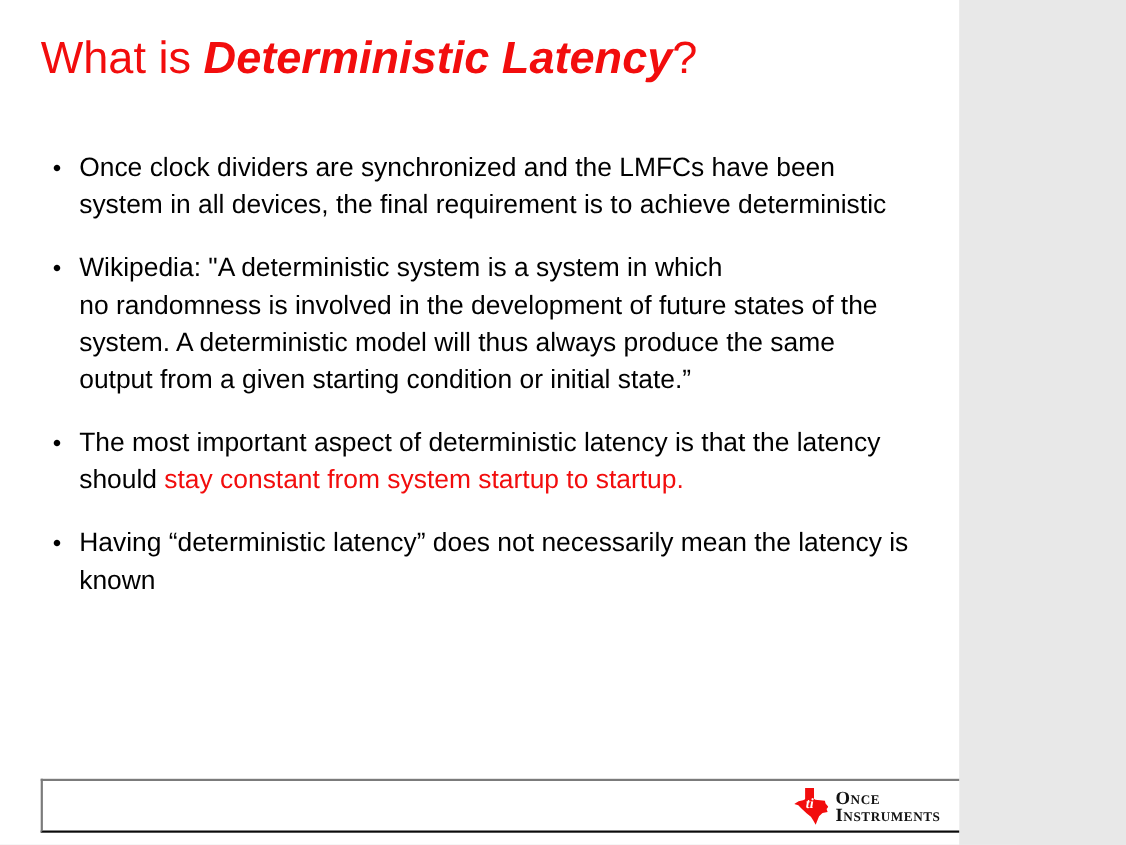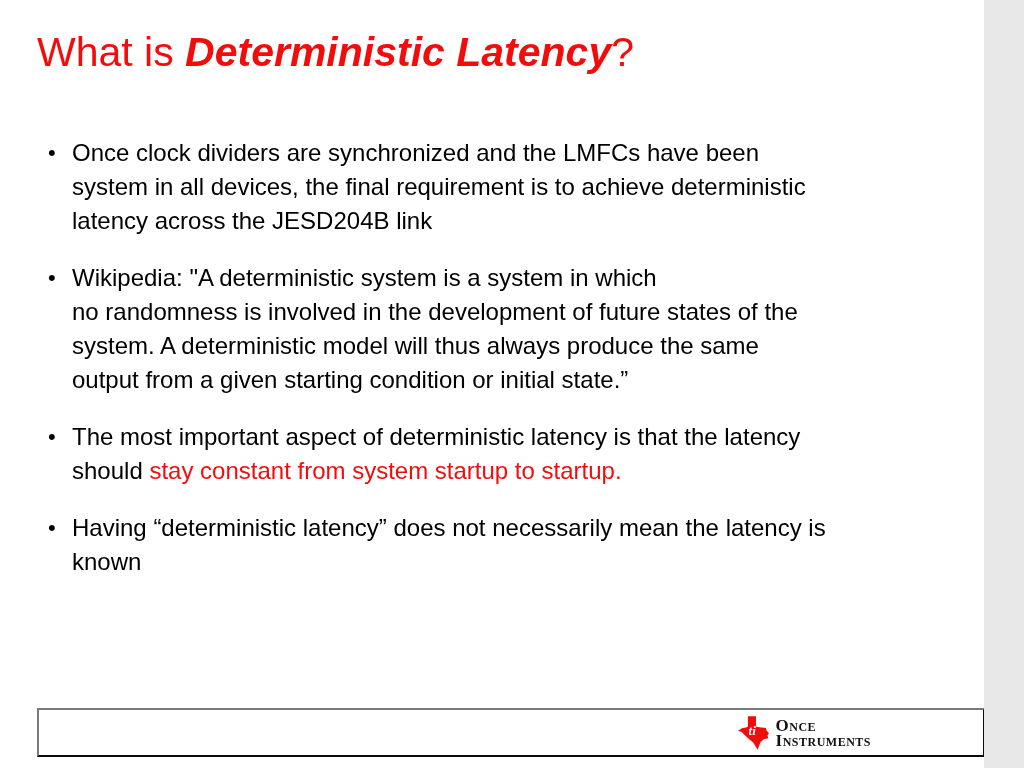--- a/index.html
+++ b/index.html
@@ -1,18 +1,18 @@
 <!DOCTYPE html>
 <html><head>
 <meta charset="utf-8">
 <style>
   html, body { margin: 0; padding: 0; background: #e8e8e8; }
   .slide {
     position: relative;
-    width: 984px;
+    width: 872px;
     height: 768px;
     background: #ffffff;
     overflow: hidden;
     font-family: "Liberation Sans", sans-serif;
     color: #000000;
     box-sizing: border-box;
     padding: 28px 0 0 37px;
   }
   h1.slide-title {
     margin: 0;
@@ -57,21 +57,21 @@
     height: 49px;
     box-sizing: border-box;
     background: #ffffff;
     border-top: 2px solid #7b7b7b;
     border-left: 2px solid #7b7b7b;
     border-right: 2px solid #0a0a0a;
     border-bottom: 2px solid #0a0a0a;
   }
   .ti-logo {
     position: absolute;
-    right: 112px;
+    right: 128px;
     top: 50%;
     transform: translateY(-50%);
     display: flex;
     align-items: center;
     gap: 7px;
   }
   .ti-logo svg { display: block; }
   .brand {
     font-family: "Liberation Serif", serif;
     font-weight: 700;
@@ -83,21 +83,21 @@
   }
 </style>
 </head>
 <body>
 
 <div class="slide">
 
   <h1 class="slide-title"><span class="seg-normal">What is </span><span class="seg-italic">Deterministic Latency</span><span class="seg-normal">?</span></h1>
 
   <ul class="bullets">
-    <li><span class="seg-normal">Once clock dividers are synchronized and the LMFCs have been</span><br><span class="seg-normal">system in all devices, the final requirement is to achieve deterministic</span><br><span class="seg-normal">latency across the JESD204B link</span></li>
+    <li><span class="seg-normal">Once clock dividers are synchronized and the LMFCs have been</span><br><span class="seg-normal">system in all devices, the final requirement is to achieve deterministic</span><br></li>
     <li><span class="seg-normal">Wikipedia: "A </span><span class="seg-bold">deterministic system</span><span class="seg-normal"> is a system in which</span><br><span class="seg-normal">no randomness is involved in the development of future states of the</span><br><span class="seg-normal">system. A deterministic model will thus always produce the </span><span class="seg-bold">same</span><br><span class="seg-bold">output</span><span class="seg-normal"> from a given </span><span class="seg-bold">starting condition or initial state</span><span class="seg-normal">.”</span></li>
     <li><span class="seg-normal">The most important aspect of deterministic latency is that the latency</span><br><span class="seg-normal">should </span><span class="seg-red">stay constant from system startup to startup.</span></li>
     <li><span class="seg-normal">Having “deterministic latency” does not necessarily mean the latency is</span><br><span class="seg-normal">known</span></li>
   </ul>
 
   <div class="footer-box">
     <div class="ti-logo">
       <svg width="31" height="36" viewBox="0 0 100 112" xmlns="http://www.w3.org/2000/svg">
         <path fill="#f20d0d" d="M32 2 L58 2 L58 34 L62 37 L90 40 L92 48 L100 57 L95 64 L98 73 L83 76 L73 85 L67 100 L63 110 L56 98 L49 87 L37 77 L22 63 L12 53 L0 49 L13 41 L26 38 L32 35 Z"></path>
         <text x="34" y="62" font-size="42" font-style="italic" font-weight="700" fill="#ffffff" font-family="Liberation Serif, serif">ti</text>

